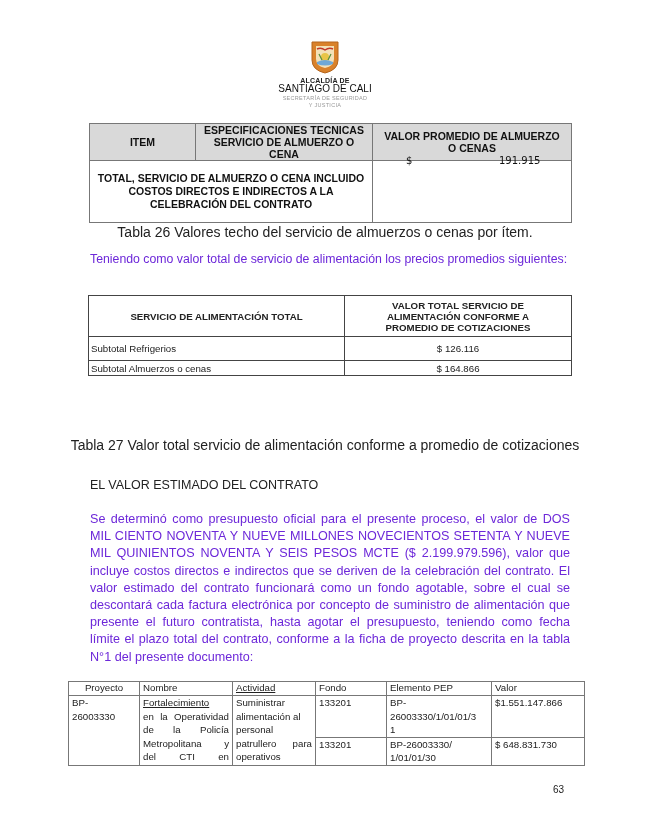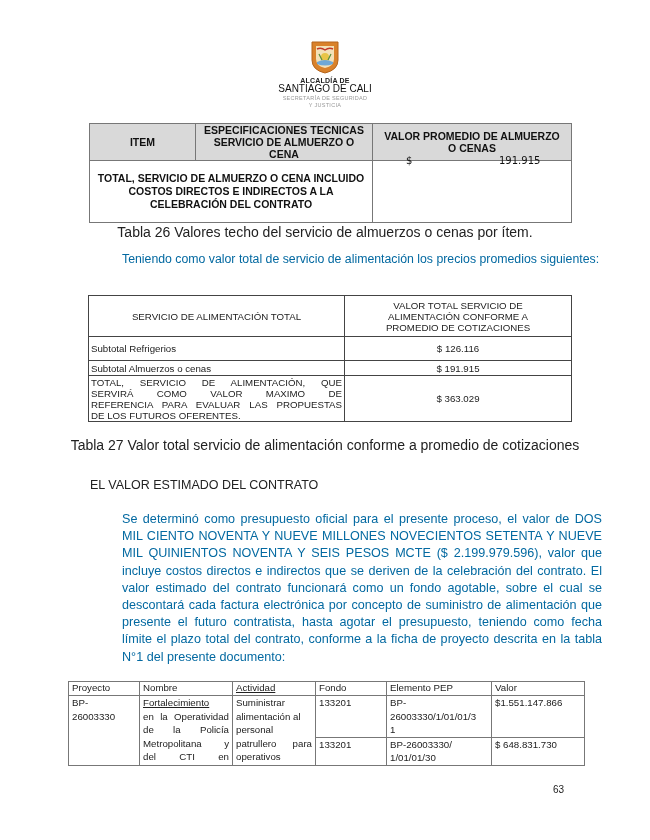--- a/index.html
+++ b/index.html
@@ -19,26 +19,26 @@
 
   
   .t26 { left: 89px; top: 123px; width: 483px; border: 1px solid #777; }
   .t26 th { background: #d9d9d9; border: 1px solid #777; font-size: 10.5px; font-weight: bold; text-align: center; line-height: 12px; }
   .t26 td { border: 1px solid #777; font-size: 10.5px; }
   .t26 .bold { font-weight: bold; text-align: center; line-height: 13px; }
   .t26 .val { position: relative; font-family: "DejaVu Sans", sans-serif; font-size: 10px; }
 
   .caption { font-size: 14px; color: #222; text-align: center; left: 0; width: 650px; }
 
-  .para { left: 90px; width: 480px; font-size: 12.3px; line-height: 17px; text-align: justify; color: #0369a1; margin-left: 32px; }
+  .para { left: 90px; width: 480px; font-size: 12.3px; line-height: 17px; text-align: justify; color: #6d28d9; }
 
   
   .t27 { left: 88px; top: 295px; width: 484px; border: 1px solid #444; }
   .t27 td { border: 1px solid #444; font-size: 9.7px; line-height: 11px; color: #222; }
-  .t27 .hdr { text-align: center; }
+  .t27 .hdr { text-align: center; font-weight: bold; }
   .t27 .lbl { padding-left: 2px; }
   .t27 .num { text-align: center; }
   .t27 .just { text-align: justify; text-align-last: justify; padding: 0 2px; }
   .t27 .last { text-align: left; }
 
   
   .tp { left: 68px; top: 681px; width: 517px; border: 1px solid #777; }
   .tp td { border: 1px solid #777; font-size: 9.7px; line-height: 13.5px; color: #222; vertical-align: top; padding: 0 3px; }
   .tp .justcell span { display: block; text-align: justify; text-align-last: justify; }
 
@@ -89,43 +89,34 @@
       <tr style="height:41px;">
     <td class="hdr" style="width:255px;">SERVICIO DE ALIMENTACIÓN TOTAL</td>
     <td class="hdr" style="padding:0 30px;">VALOR TOTAL SERVICIO DE ALIMENTACIÓN CONFORME A PROMEDIO DE COTIZACIONES</td>
   </tr>
   <tr style="height:24px;">
     <td class="lbl">Subtotal Refrigerios</td>
     <td class="num">$ 126.116</td>
   </tr>
   <tr style="height:15px;">
     <td class="lbl">Subtotal Almuerzos o cenas</td>
-    <td class="num">$ 191.915</td>
-  </tr>
-  <tr style="height:46px;">
-    <td class="just">
-      <div>TOTAL, SERVICIO DE ALIMENTACIÓN, QUE</div>
-      <div>SERVIRÁ COMO VALOR MAXIMO DE</div>
-      <div>REFERENCIA PARA EVALUAR LAS PROPUESTAS</div>
-      <div class="last" style="text-align-last:left;">DE LOS FUTUROS OFERENTES.</div>
-    </td>
-    <td class="num">$ 363.029</td>
+    <td class="num">$ 164.866</td>
   </tr>
 </tbody>
   </table>
 <div class="abs caption" style="top:437px;">Tabla 27 Valor total servicio de alimentación conforme a promedio de cotizaciones</div>
 
 <div class="abs" style="left:90px; top:478px; font-size:12.5px; color:#222;text-align:center;">EL VALOR ESTIMADO DEL CONTRATO</div>
 
 <div class="abs para" style="top:511px; line-height:17.2px; font-size:12.6px;">Se determinó como presupuesto oficial para el presente proceso, el valor de DOS MIL CIENTO NOVENTA Y NUEVE MILLONES NOVECIENTOS SETENTA Y NUEVE MIL QUINIENTOS NOVENTA Y SEIS PESOS MCTE ($ 2.199.979.596), valor que incluye costos directos e indirectos que se deriven de la celebración del contrato. El valor estimado del contrato funcionará como un fondo agotable, sobre el cual se descontará cada factura electrónica por concepto de suministro de alimentación que presente el futuro contratista, hasta agotar el presupuesto, teniendo como fecha límite el plazo total del contrato, conforme a la ficha de proyecto descrita en la tabla N°1 del presente documento:</div>
 
 <table class="abs tp">
   <tbody>
       <tr style="height:14px;">
-    <td style="width:64px; line-height:12px;">Proyecto</td>
+    <td style="width:64px; line-height:12px;text-align:center;">Proyecto</td>
     <td style="width:86px; line-height:12px;margin-left:8px;">Nombre</td>
     <td style="width:76px; line-height:12px;text-decoration:underline;">Actividad</td>
     <td style="width:64px; line-height:12px;">Fondo</td>
     <td style="width:98px; line-height:12px;">Elemento PEP</td>
     <td style="line-height:12px;margin-top:36px;">Valor</td>
   </tr>
   <tr style="height:41px;">
     <td rowspan="2">
       <div>BP-</div>
       <div>26003330</div>

